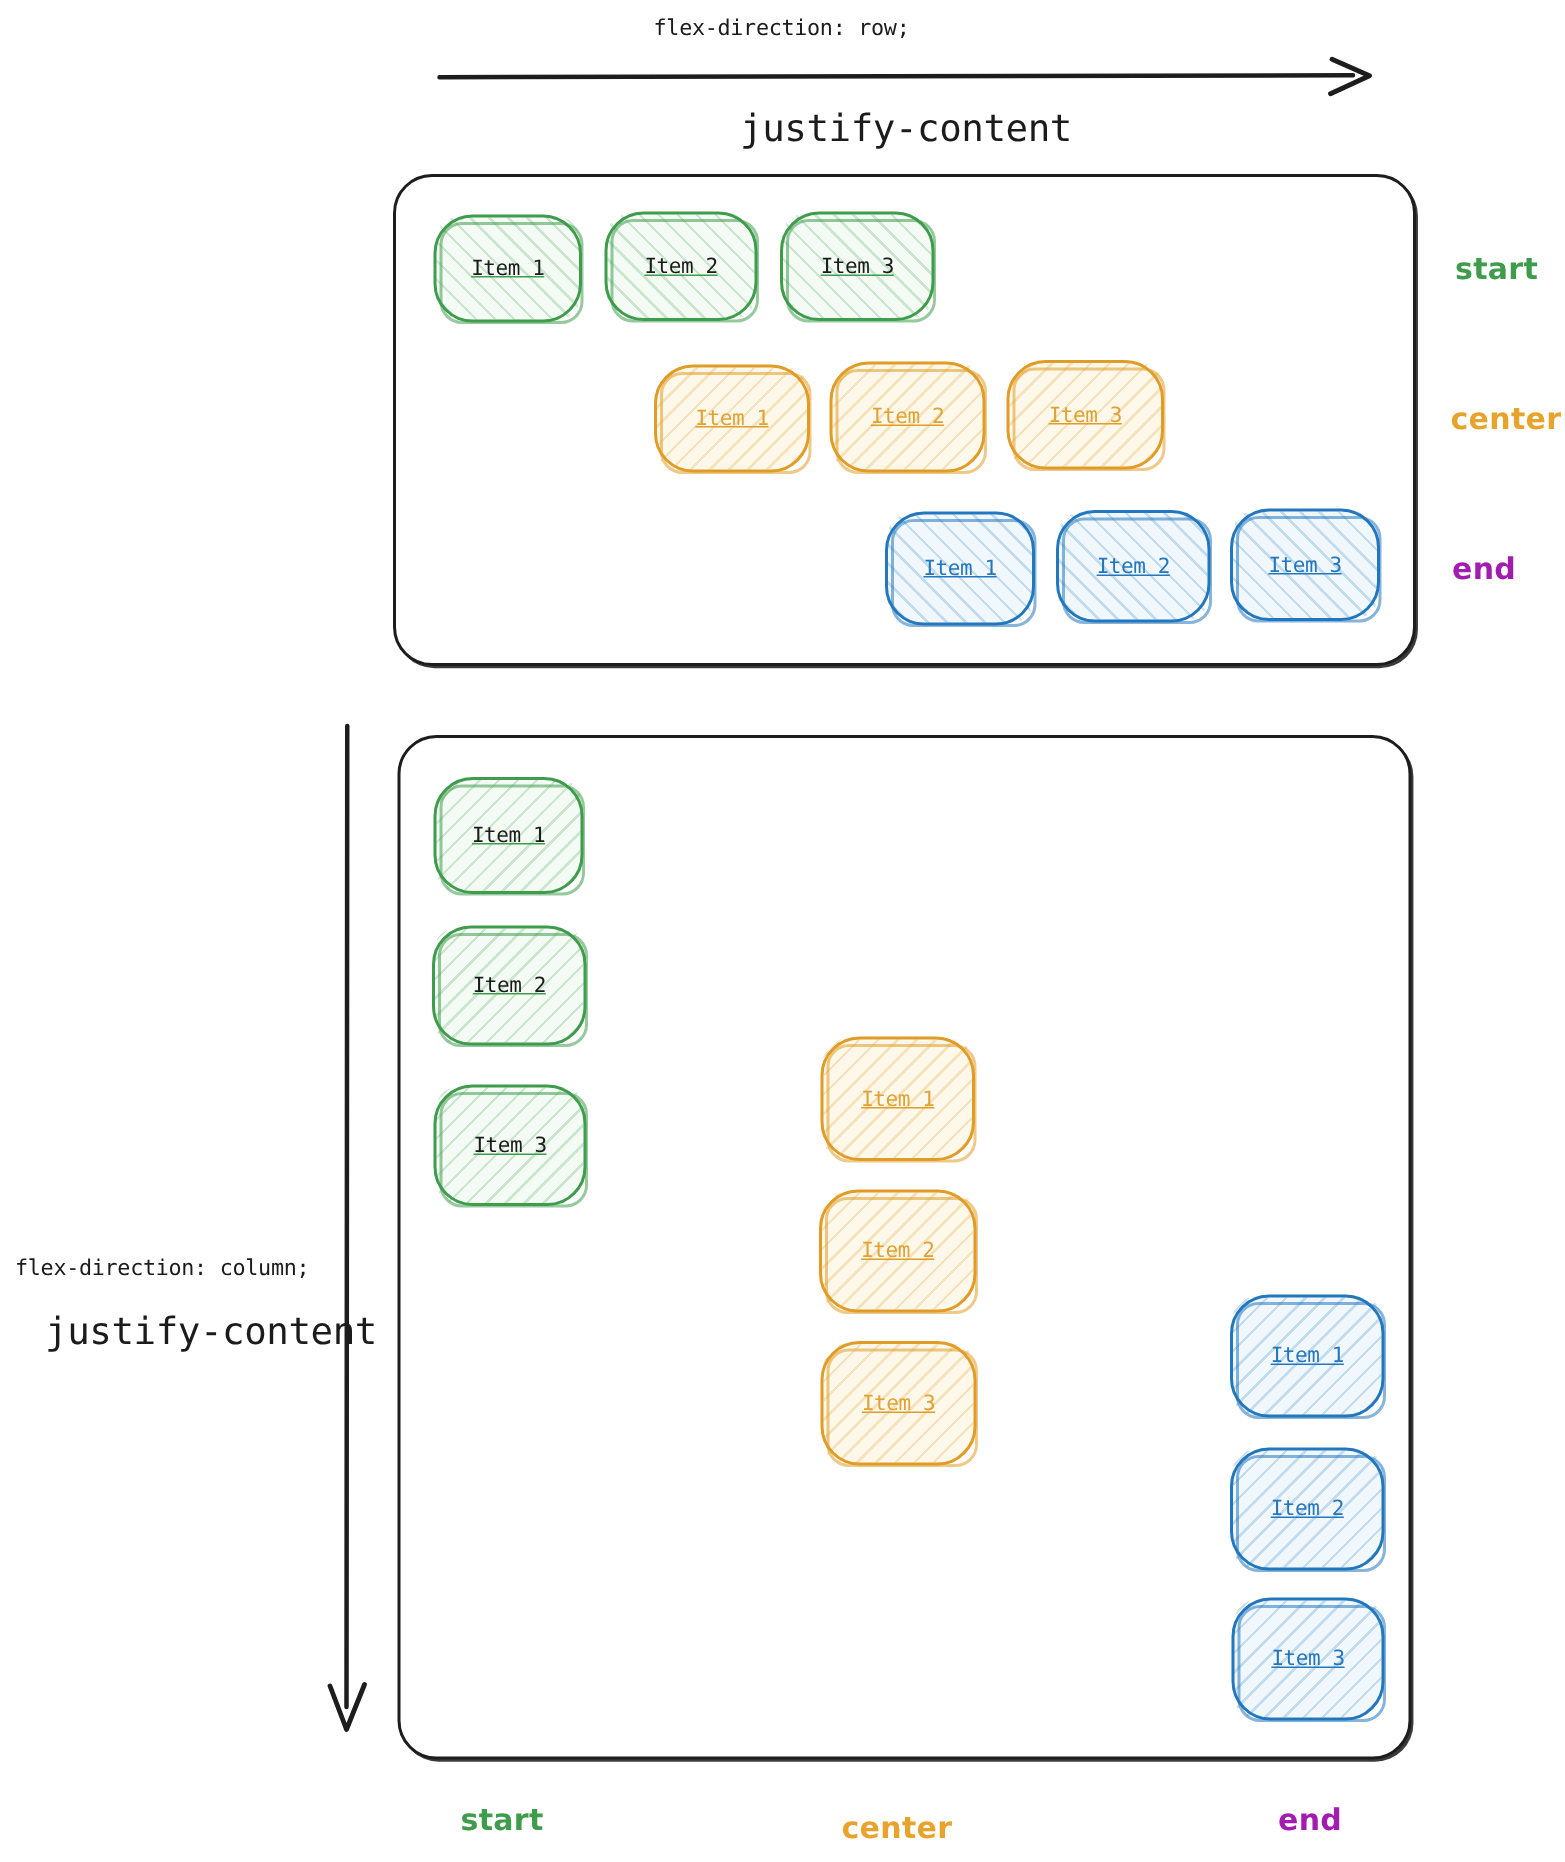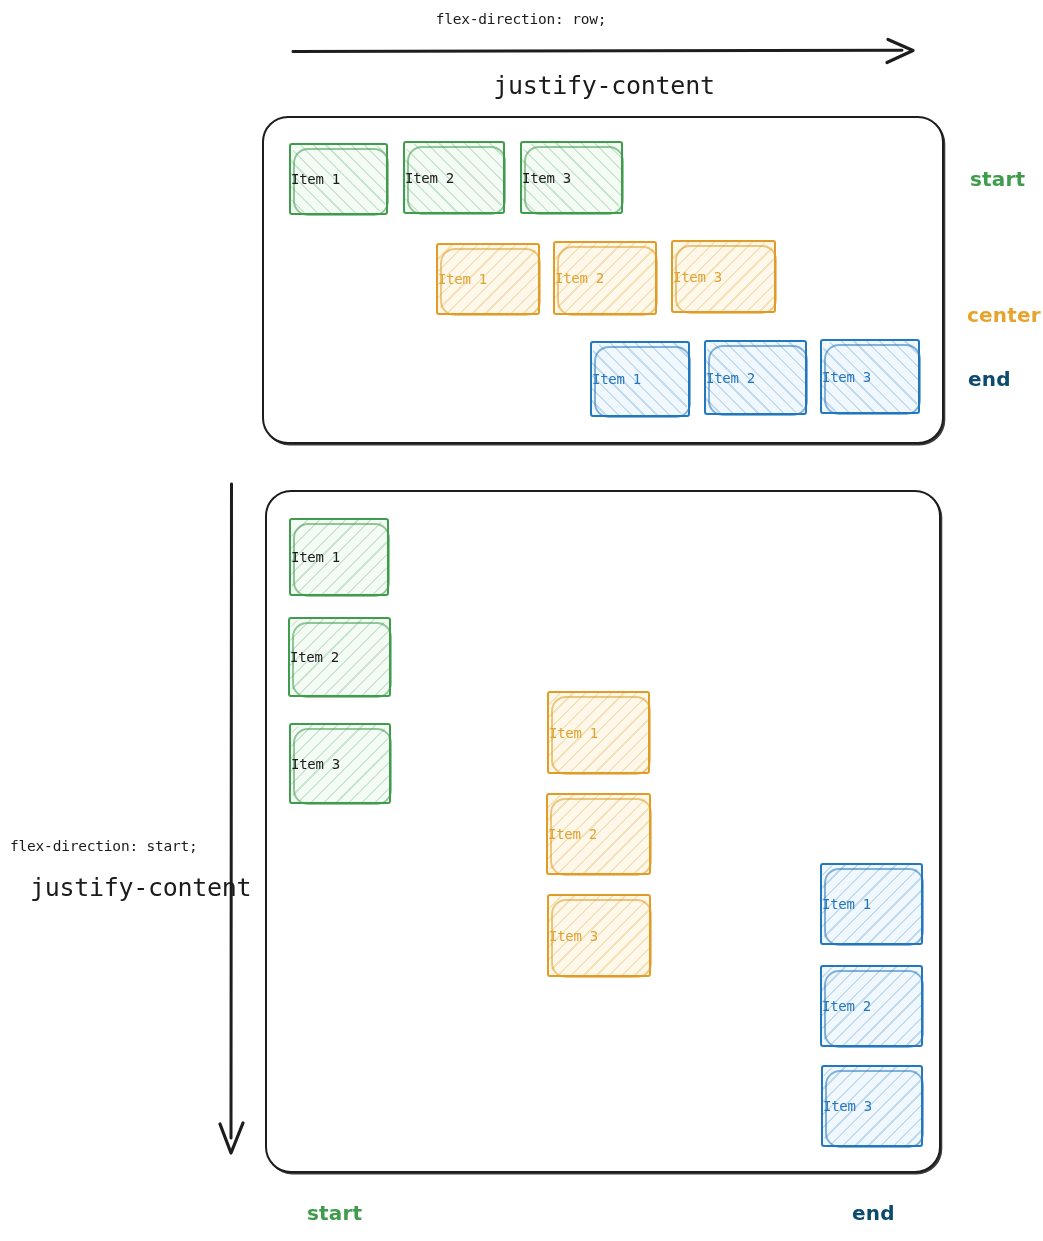--- a/index.html
+++ b/index.html
@@ -31,46 +31,47 @@
   }
   .side-label{
     position:absolute;
     font-family:"DejaVu Sans", sans-serif;
     font-size:20px;
     font-weight:700;
     white-space:nowrap;
     letter-spacing:0.2px;
   }
   .c-green{color:#3f9c4c;}
-  .c-orange{color:#e8a32c;margin-top:36px;}
-  .c-blue{color:#0c4a6e;}
+  .c-orange{color:#e8a32c;}
+  .c-blue{color:#a21caf;}
 
   
   .arrow-svg{position:absolute;overflow:visible;}
 
   
   .container-box{
     position:absolute;
     border:2.6px solid #1d1d1d;
     border-radius:26px;
     background:#ffffff;
     box-shadow:1.6px 1.8px 0 -0.3px rgba(25,25,25,0.85);
   }
 
   
   .item{
     position:absolute;
-    border-radius:3px;
+    border-radius:26px;
     display:flex;
     align-items:center;
-    justify-content:flex-start;
+    justify-content:center;
     font-family:"DejaVu Sans Mono", monospace;
     font-size:14px;
     letter-spacing:-0.3px;
     box-sizing:border-box;
+    text-decoration:underline;
   }
   .item .txt{position:relative;z-index:3;}
 
   
   .item::before{
     content:"";
     position:absolute;
     left:0;top:0;right:0;bottom:0;
     border-radius:13px;
     z-index:1;
@@ -186,21 +187,21 @@
     <span class="txt">Item 3</span>
   </div>
 
   <div class="side-label c-blue" style="left:968px;top:367px;">end</div>
 
   <svg class="arrow-svg" style="left:216px;top:483px;" width="32" height="676" viewBox="0 0 32 676">
     <path d="M15.5,1 L15,655" stroke="#1d1d1d" stroke-width="3" fill="none" stroke-linecap="round"></path>
     <path d="M4,641 L15,670 L27,640" stroke="#1d1d1d" stroke-width="3.2" fill="none" stroke-linecap="round" stroke-linejoin="round"></path>
   </svg>
 
-  <div class="mono-label" style="left:10px;top:838px;">flex-direction: start;</div>
+  <div class="mono-label" style="left:10px;top:838px;">flex-direction: column;</div>
 
   <div class="big-label" style="left:30px;top:873px;">justify-content</div>
 
   <div class="container-box" style="left:265px;top:490px;width:672px;height:679px;"></div>
 
   <div class="item g hatch-left" style="left:289px;top:518px;width:100px;height:78px;">
     <span class="txt">Item 1</span>
   </div>
   <div class="item g hatch-left" style="left:288px;top:617px;width:103px;height:80px;">
     <span class="txt">Item 2</span>

